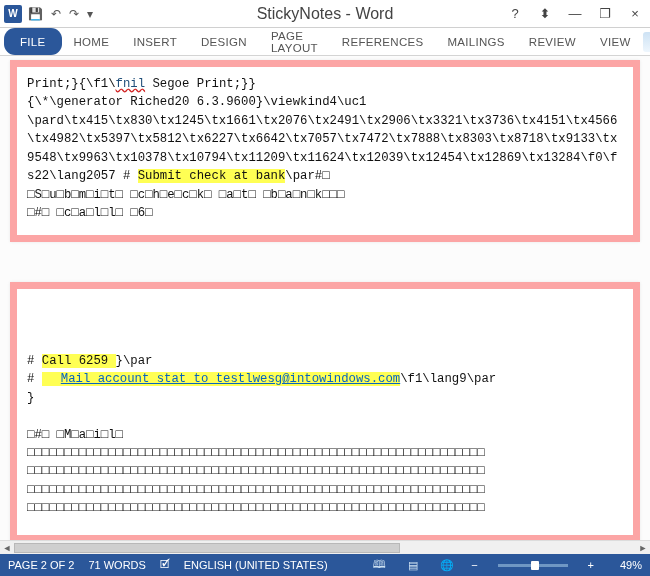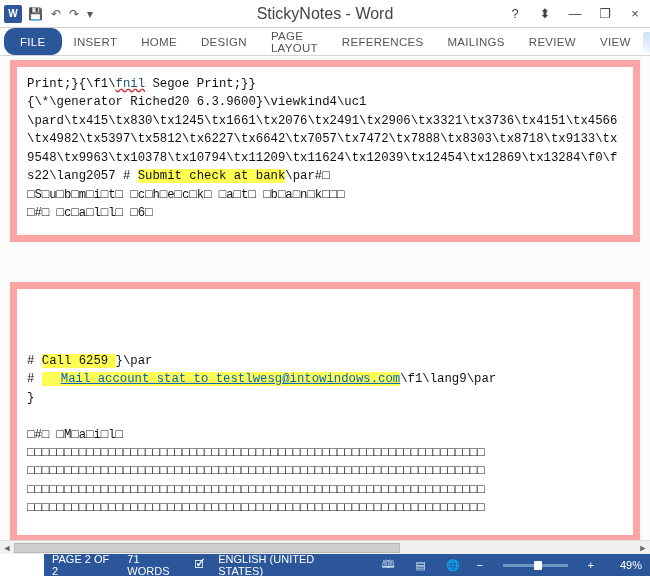--- a/index.html
+++ b/index.html
@@ -22,21 +22,21 @@
   .page { background:#fff; border:7px solid #fca5a5; box-shadow:0 0 3px rgba(0,0,0,0.08); padding:8px 10px 12px 10px; font-family:"Consolas","Courier New",monospace; font-size:12.3px; line-height:1.5; color:#111; word-wrap:break-word; overflow-wrap:break-word;}
   .page br { line-height:1.5;}
   .page .hl { background:#ffff54; }
   .page .sq { color:#1f4e79; text-decoration:underline; text-decoration-style:wavy; text-decoration-color:#d02020;}
   .page .link { color:#0563c1; text-decoration:underline;padding-left:19px;}
   .gap { height:40px; }
   .scroll-h { position:absolute; left:0; right:0; bottom:0; height:14px; background:#f0f0f0; border-top:1px solid #dcdcdc; display:flex; align-items:center;}
   .scroll-h .arrow { width:14px; height:14px; display:flex; align-items:center; justify-content:center; font-size:9px; color:#666;}
   .scroll-h .track { flex:1; height:10px; background:#f0f0f0; position:relative;}
   .scroll-h .thumb { position:absolute; left:0; top:0; height:100%; width:62%; background:#cfcfcf; border:1px solid #b8b8b8;}
-  .statusbar { height:22px; background:#2b579a; color:#fff; display:flex; align-items:center; font-size:11px; padding:0 8px; gap:14px;margin-left:44px;}
+  .statusbar { height:22px; background:#2b579a; color:#fff; display:flex; align-items:center; font-size:11px; padding:0 8px; gap:14px;}
   .statusbar .spacer { flex:1;}
   .statusbar .viewbtn { width:20px; height:14px; display:flex; align-items:center; justify-content:center; font-size:11px; color:#cfe2f2;}
   .statusbar .slider { width:70px; height:3px; background:#6f97c4; position:relative; margin:0 6px;}
   .statusbar .slider .knob { position:absolute; left:48%; top:-3px; width:8px; height:9px; background:#fff; border-radius:1px;}
   .statusbar .zoomnum { min-width:34px; text-align:right;}
 </style>
 </head>
 <body>
 
 <div class="titlebar">
@@ -52,22 +52,22 @@
     <div>?</div>
     <div>⬍</div>
     <div>—</div>
     <div>❐</div>
     <div class="close">×</div>
   </div>
 </div>
 
 <div class="ribbon-tabs">
   <div class="tab file">FILE</div>
+  <div class="tab">HOME</div>
   <div class="tab">INSERT</div>
-  <div class="tab">HOME</div>
   <div class="tab">DESIGN</div>
   <div class="tab">PAGE LAYOUT</div>
   <div class="tab">REFERENCES</div>
   <div class="tab">MAILINGS</div>
   <div class="tab">REVIEW</div>
   <div class="tab">VIEW</div>
   <div class="account">
       <div class="avatar"></div>
     </div>
 </div>

